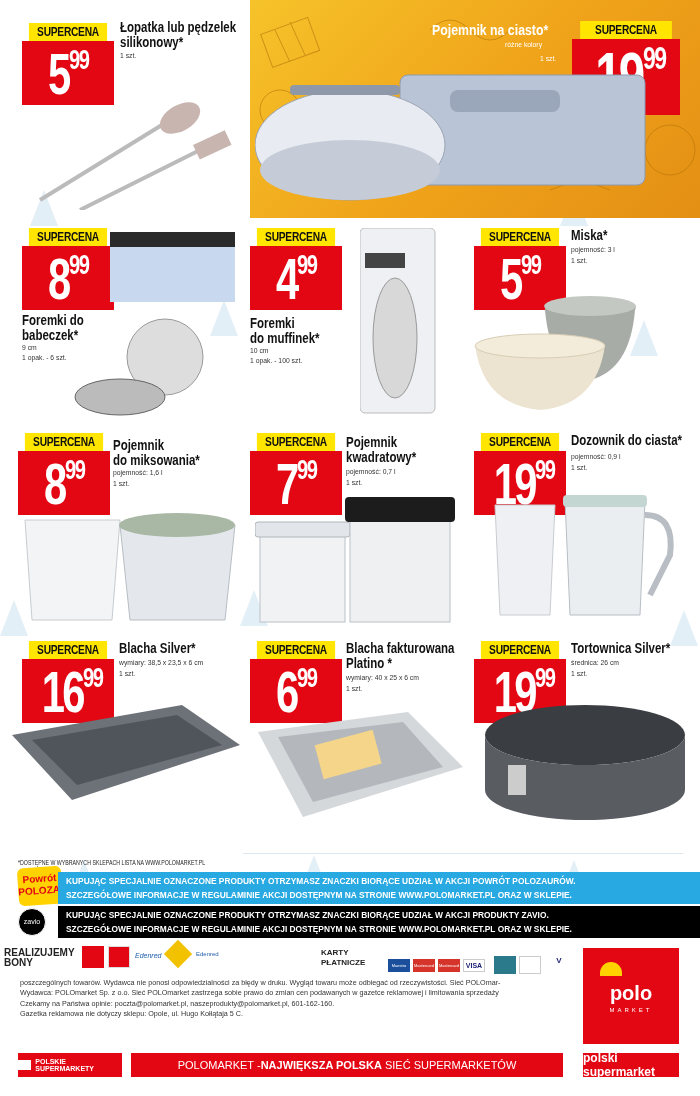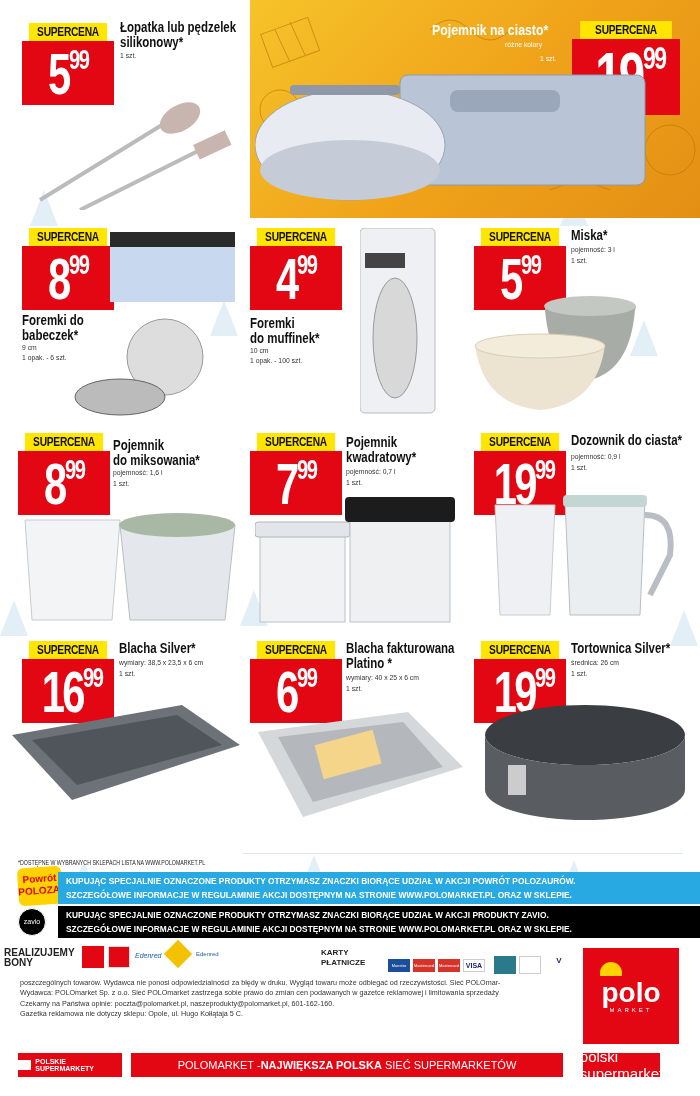--- a/index.html
+++ b/index.html
@@ -306,27 +306,27 @@
 </div>
 
 <div style="position:absolute;left:20px;top:978px;width:570px;font-size:7.2px;line-height:10.3px;color:#333">
   <div>poszczególnych towarów. Wydawca nie ponosi odpowiedzialności za błędy w druku. Wygląd towaru może odbiegać od rzeczywistości. Sieć POLOmar-</div>
     <div>Wydawca: POLOmarket Sp. z o.o. Sieć POLOmarket zastrzega sobie prawo do zmian cen podawanych w gazetce reklamowej i limitowania sprzedaży</div>
     <div>Czekamy na Państwa opinie: poczta@polomarket.pl, naszeprodukty@polomarket.pl, 601-162-160.</div>
     <div>Gazetka reklamowa nie dotyczy sklepu: Opole, ul. Hugo Kołłątaja 5 C.</div>
 </div>
 
 <div style="position:absolute;left:583px;top:948px;width:96px;height:96px;background:#e30613;display:flex;flex-direction:column;align-items:center;justify-content:center">
-  <div style="position:relative;color:#fff;font-weight:bold;font-size:28px;line-height:28px;font-family:'Liberation Sans',sans-serif">polo</div>
+  <div style="position:relative;color:#fff;font-weight:bold;font-size:20px;line-height:28px;font-family:'Liberation Sans',sans-serif">polo</div>
   <div style="color:#fff;font-size:6px;letter-spacing:3px">MARKET</div>
 </div>
 <div style="position:absolute;left:600px;top:962px;width:22px;height:14px;border-radius:22px 22px 0 0;background:#ffd200"></div>
 
 <div class="footer-bar" style="left:18px;width:104px">
   <span style="display:inline-block;width:14px;height:10px;background:#fff;margin-right:4px"></span>
   <span style="font-size:7px;font-weight:bold">POLSKIE SUPERMARKETY</span>
 </div>
 <div class="footer-bar" style="left:131px;width:432px">
   <span>POLOMARKET - </span>
     <b>NAJWIĘKSZA POLSKA</b>
     <span style="white-space:pre"> SIEĆ SUPERMARKETÓW</span>
 </div>
-<div class="footer-bar" style="left:583px;width:77px;font-size:15px;font-weight:normal">polski supermarket</div>
+<div class="footer-bar" style="left:583px;width:96px;font-size:12px;font-weight:bold">polski supermarket</div>
 
 </body></html>

